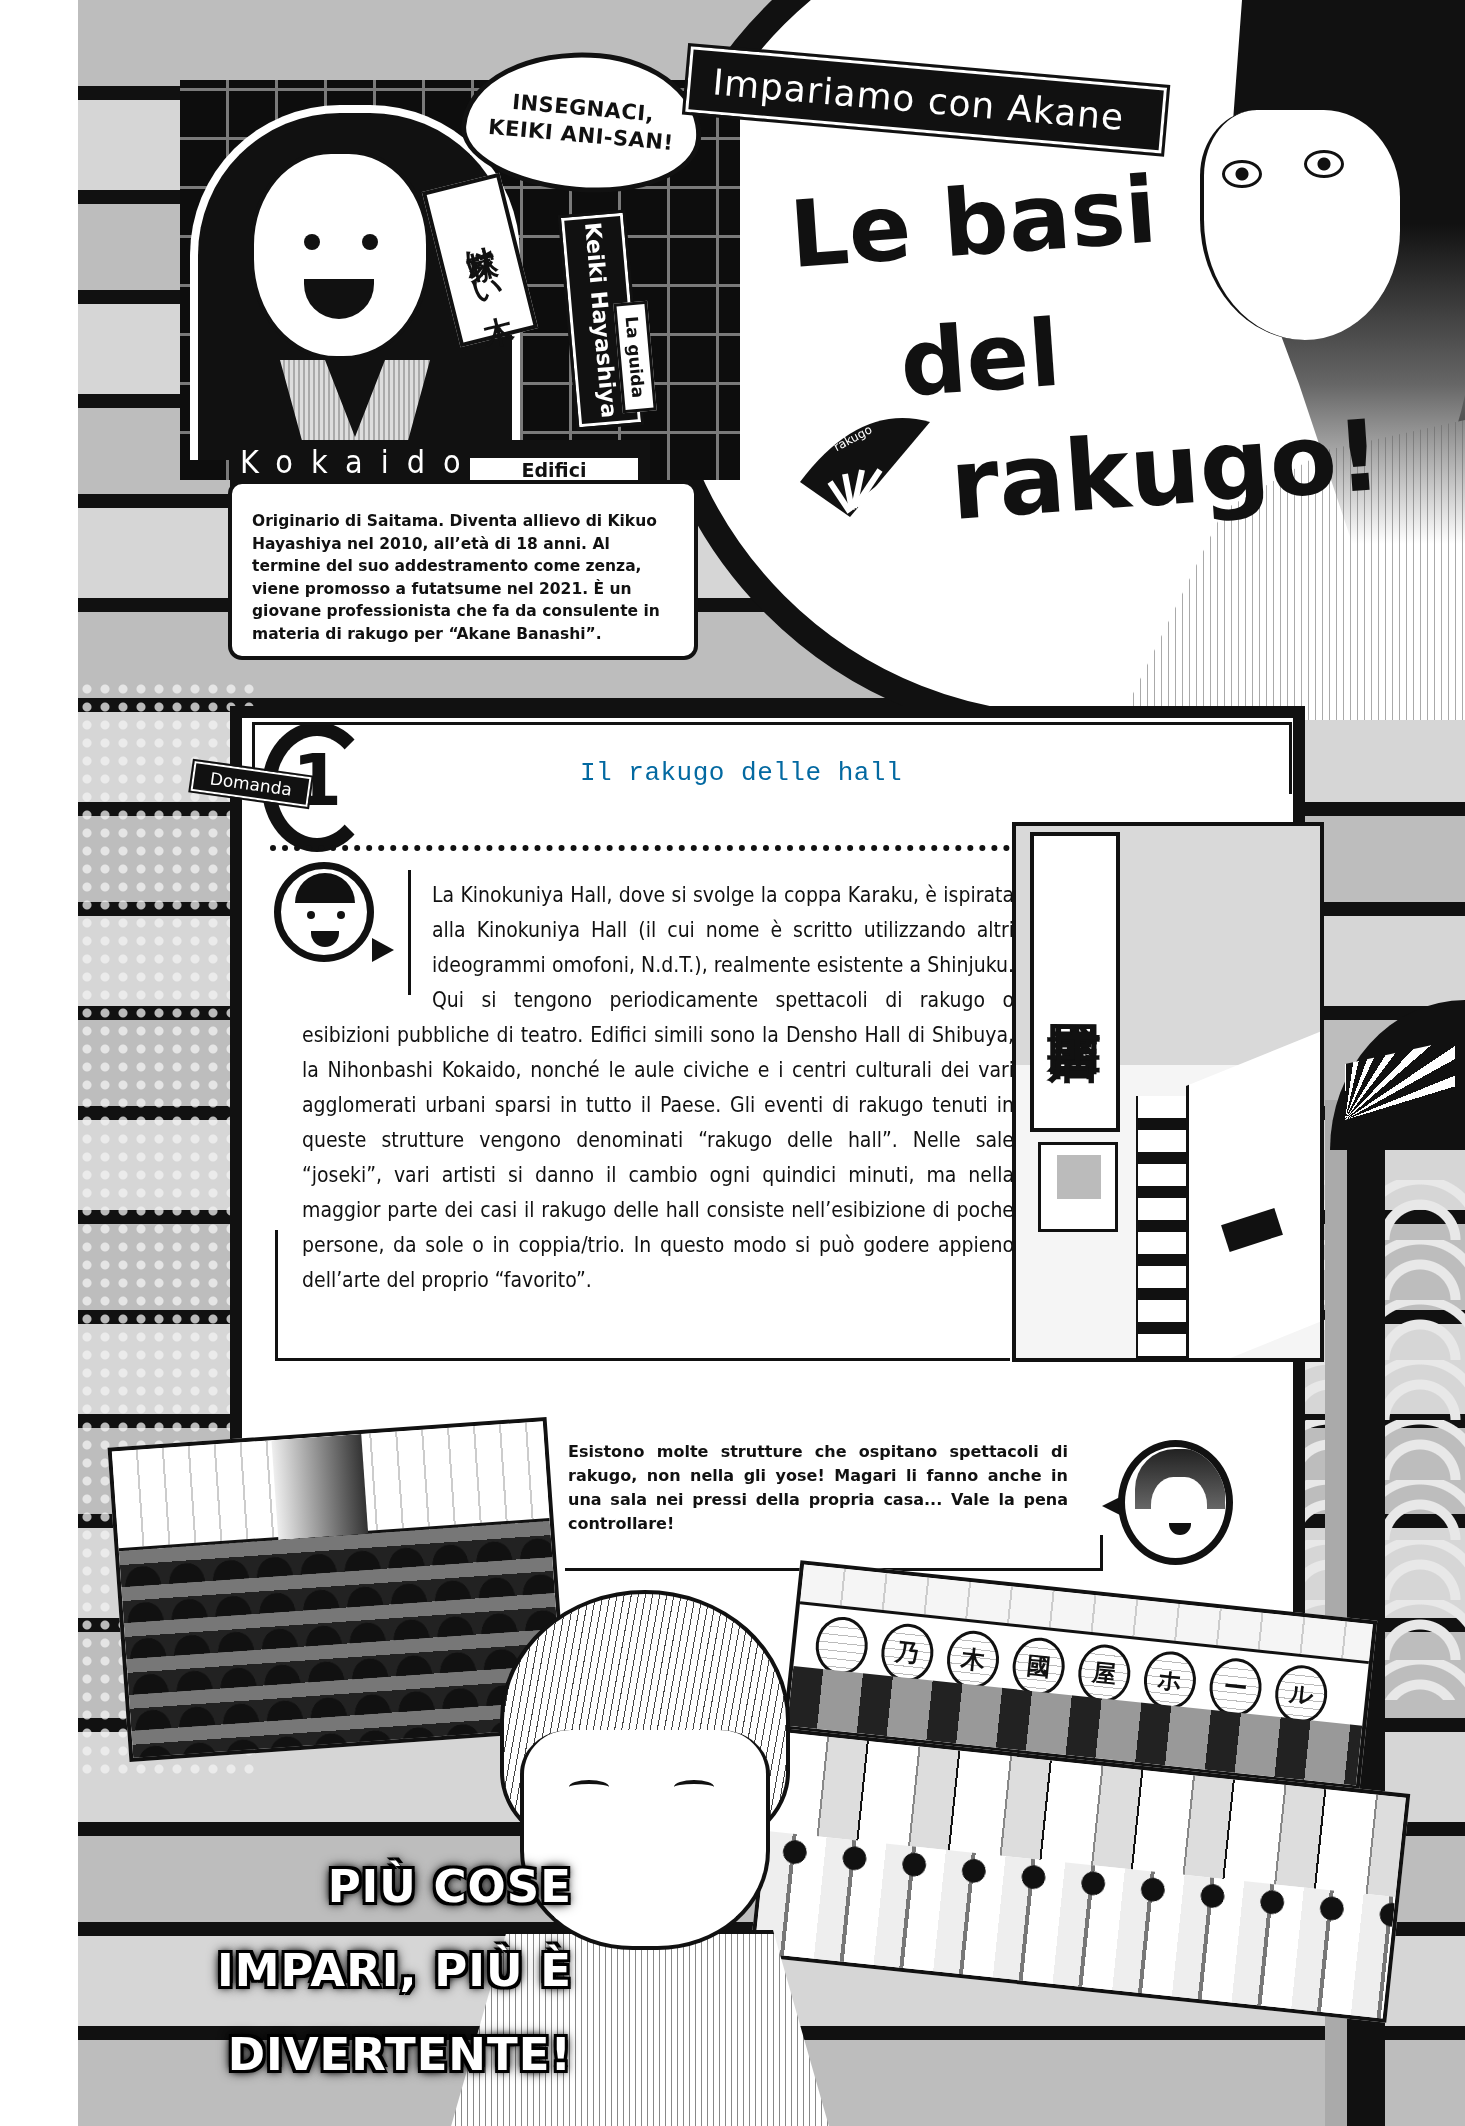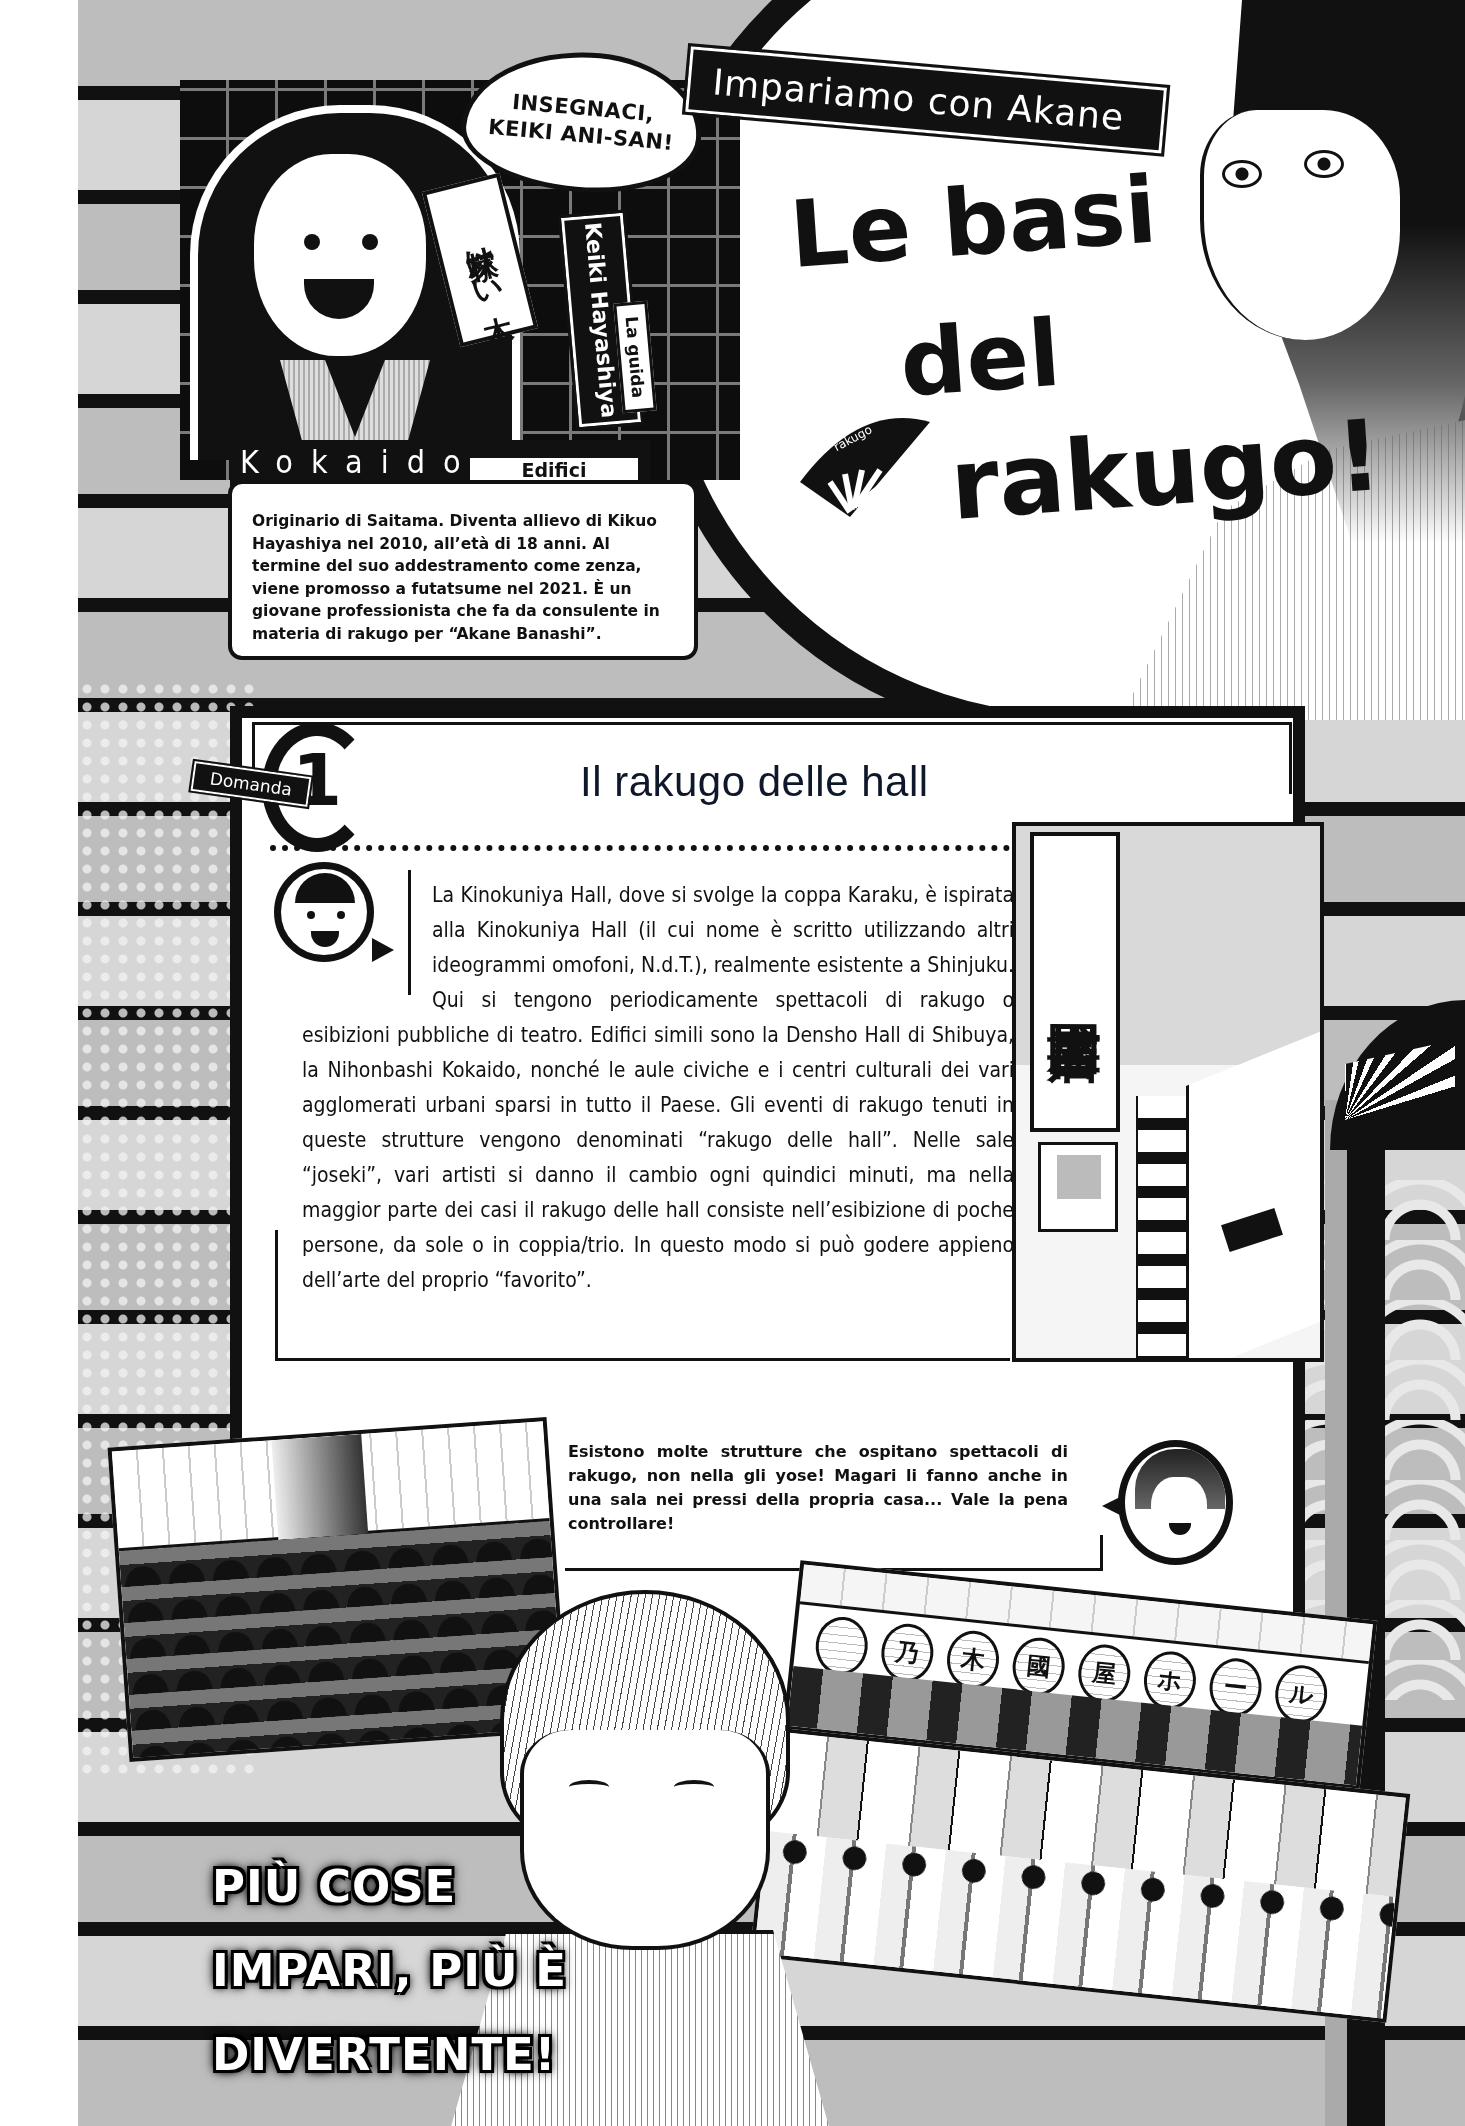--- a/index.html
+++ b/index.html
@@ -168,22 +168,22 @@
   }
   .q-number-ring {
     position: absolute; left: 262px; top: 722px; width: 110px; height: 130px;
     border: 14px solid #111; border-radius: 50%;
     border-right-color: transparent;
   }
   .q-number {
     position: absolute; left: 292px; top: 738px; font-size: 72px; font-weight: bold; color: #111;
   }
   .q-title {
-    position: absolute; left: 580px; top: 758px; font-size: 42px; color: #0f172a;
-    font-family: Liberation Sans, sans-serif; letter-spacing: .5px;
+    position: absolute; left: 580px; top: 758px; font-size: 26px; color: #0369a1;
+    font-family: Liberation Mono, monospace; letter-spacing: .5px;
   }
   .q-dotted {
     position: absolute; left: 270px; top: 845px; width: 740px; height: 6px;
     border-top: 6px dotted #111;
   }
 
   .keiki-avatar {
     position: absolute; left: 274px; top: 862px; width: 100px; height: 100px;
     border: 7px solid #111; border-radius: 50%; background: #fff; overflow: hidden;
   }
@@ -314,21 +314,21 @@
   .boy-body {
     position: absolute; left: 450px; top: 1930px; width: 380px; height: 200px;
     background: repeating-linear-gradient(90deg, #fff 0 5px, #888 5px 6px);
     clip-path: polygon(15% 0, 85% 0, 100% 100%, 0 100%);
     border-top: 4px solid #111;
   }
 
   .motto {
     position: absolute; left: 212px; top: 1845px; width: 360px;
     font-family: "DejaVu Sans", sans-serif; font-weight: bold;
-    color: #fff; font-size: 45px; line-height: 84px; text-align: left; letter-spacing: 1px;
+    color: #fff; font-size: 45px; line-height: 84px; text-align: right; letter-spacing: 1px;
     text-shadow: 0 0 6px #000, 0 0 10px #000, 0 0 14px #000, 3px 3px 0 #000, -3px -3px 0 #000, 3px -3px 0 #000, -3px 3px 0 #000;
   }
 
   
   .edge-fan {
     position: absolute; left: 1330px; top: 1000px; width: 135px; height: 150px; background: #111;
     border-radius: 100% 0 0 0;
   }
   .edge-fan-ribs {
     position: absolute; left: 1345px; top: 1040px; width: 110px; height: 80px;

